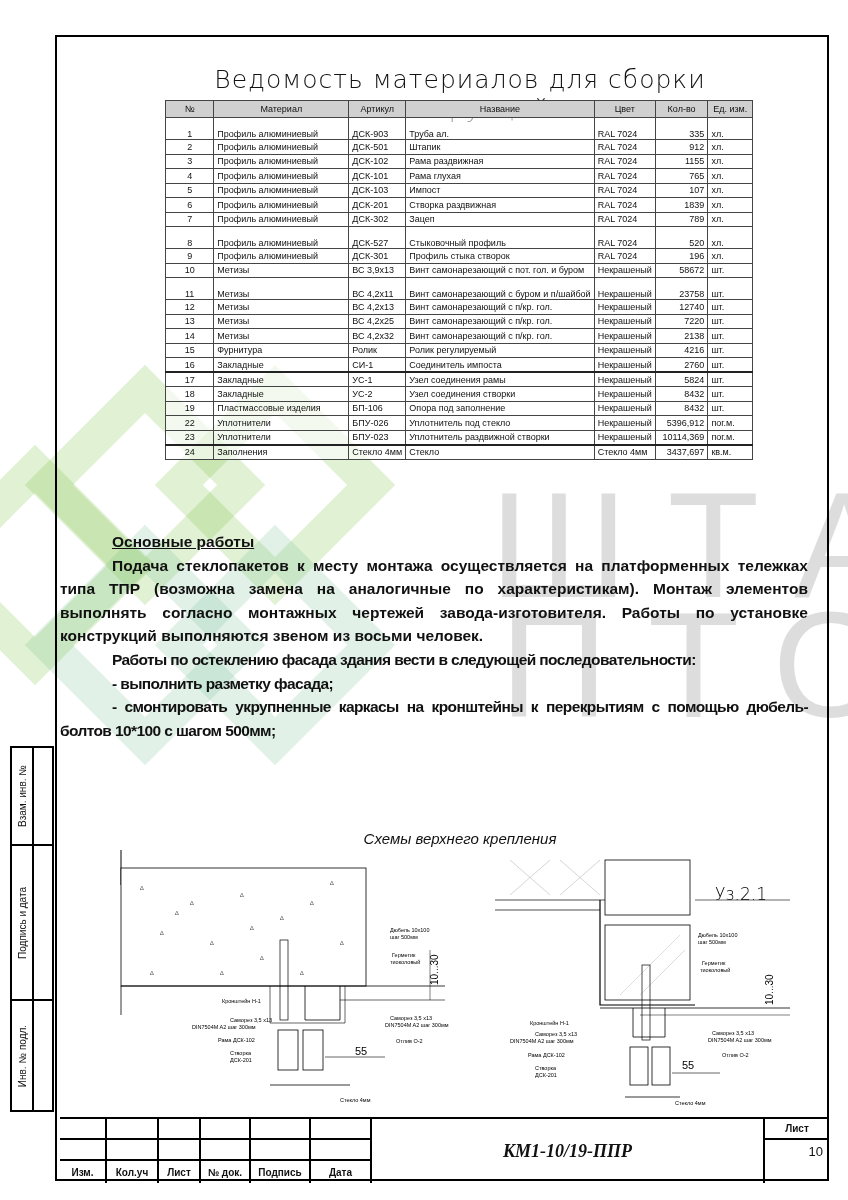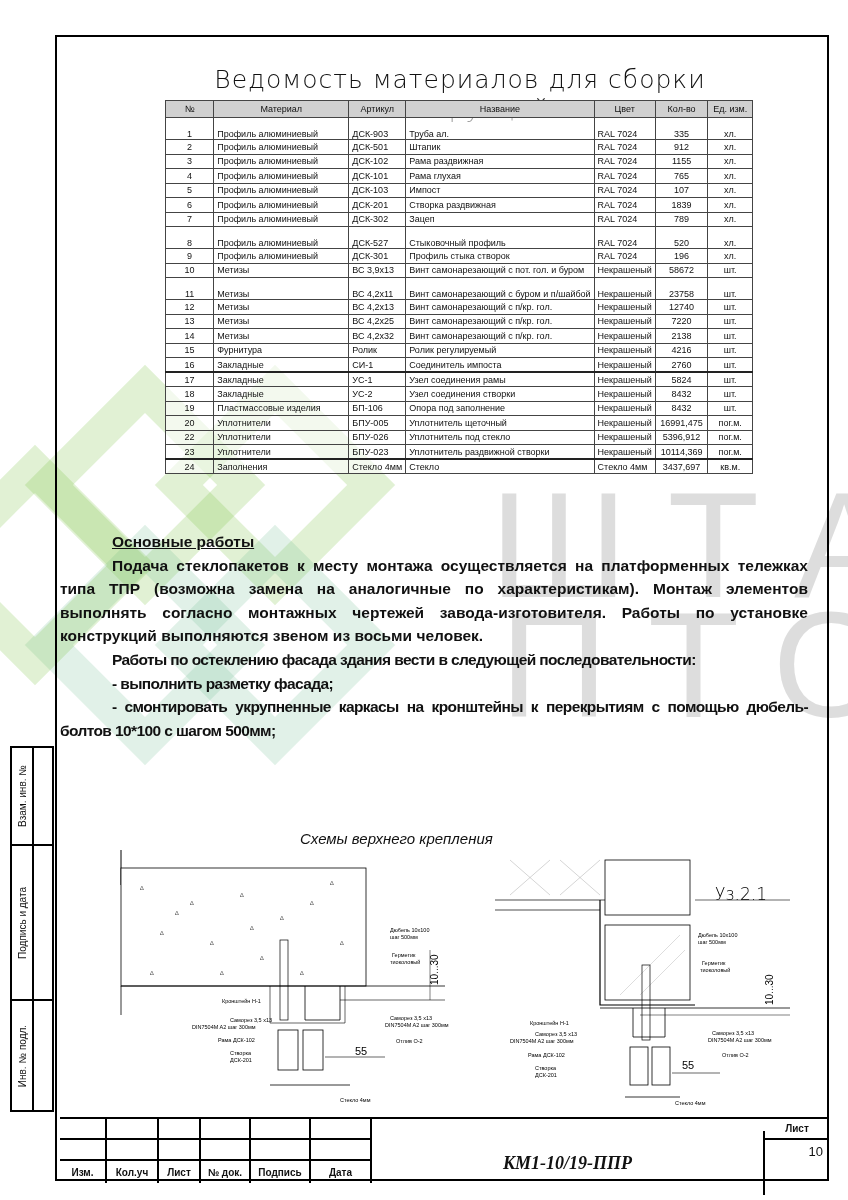--- a/index.html
+++ b/index.html
@@ -24,40 +24,40 @@
   .side .val { flex: 1; }
   .side .cell.c1 { flex: 0 0 98px; }
   .side .cell.c2 { flex: 0 0 155px; }
 
   .title { position: absolute; left: 150px; top: 65px; width: 620px; text-align: center; font-family: "DejaVu Sans", sans-serif; font-size: 25px; font-weight: 300; letter-spacing: 1px; z-index: 3; }
 
   table.mat { position: absolute; left: 165px; top: 100px; width: 588px; border-collapse: collapse; font-size: 9px; z-index: 3; background: rgba(255,255,255,0.6); }
   table.mat th, table.mat td { border: 1px solid #444; padding: 0 3px; height: 14.5px; white-space: nowrap; overflow: hidden; }
   table.mat th { background: #d0d0d0; font-weight: normal; text-align: center; height: 17px; }
   table.mat td.n { text-align: center; }
-  table.mat td.q { text-align: center; }
-  table.mat td.u { text-align: center; }
+  table.mat td.q { text-align: right; }
+  table.mat td.u { }
   table.mat tr.tall td { height: 22px; vertical-align: bottom; }
   table.mat tr.thick td { border-top: 2px solid #222; }
 
   .body-text { position: absolute; left: 60px; top: 530px; width: 748px; font-size: 15.5px; line-height: 23.6px; z-index: 3; text-align: justify; font-weight: bold; }
   .body-text p { text-indent: 52px; }
   .body-text .h { text-decoration: underline; }
   .body-text .narrow { font-family: "Liberation Sans", sans-serif; letter-spacing: -0.6px; }
 
-  .schemes-title { position: absolute; left: 300px; top: 830px; width: 320px; text-align: left; font-style: italic; font-size: 15px; z-index: 3; }
+  .schemes-title { position: absolute; left: 300px; top: 830px; width: 320px; text-align: center; font-style: italic; font-size: 15px; z-index: 3; }
 
   .drawing { position: absolute; z-index: 3; }
 
   
   .stamp { position: absolute; left: 60px; top: 1117px; width: 769px; height: 64px; border-top: 2px solid #000; z-index: 3; }
   .stamp .grid { position: absolute; left: 0; top: 0; width: 312px; height: 64px; display: grid; grid-template-columns: 47px 52px 42px 50px 60px 61px; grid-template-rows: 21px 21px 22px; }
   .stamp .grid div { border-right: 2px solid #000; border-bottom: 2px solid #000; font-size: 10px; font-weight: bold; display: flex; align-items: center; justify-content: center; }
   .stamp .grid div.nb { border-bottom: none; }
-  .stamp .code { position: absolute; left: 312px; top: 12px; width: 393px; height: 64px; display: flex; align-items: center; justify-content: center; font-family: "Liberation Serif", serif; font-style: italic; font-weight: bold; font-size: 18px; border-right: 2px solid #000; }
+  .stamp .code { position: absolute; left: 312px; top: 0; width: 393px; height: 64px; display: flex; align-items: center; justify-content: center; font-family: "Liberation Serif", serif; font-style: italic; font-weight: bold; font-size: 18px; border-right: 2px solid #000; }
   .stamp .sheet { position: absolute; left: 705px; top: 0; width: 64px; height: 64px; }
   .stamp .sheet .l { height: 21px; border-bottom: 2px solid #000; font-size: 10px; font-weight: bold; text-align: center; line-height: 20px; }
   .stamp .sheet .v { text-align: right; padding-right: 6px; font-size: 13px; line-height: 24px; }
 </style>
 </head>
 <body>
 
 <div class="wm" style="left:0;top:0;width:848px;height:1200px;">
   <div class="wm-diamond" style="left:60px;top:400px;width:170px;height:170px;"></div>
   <div class="wm-diamond" style="left:190px;top:400px;width:170px;height:170px;"></div>
@@ -278,29 +278,20 @@
         <td class="u">шт.</td>
       </tr>
       <tr>
         <td class="n">19</td>
         <td>Пластмассовые изделия</td>
         <td>БП-106</td>
         <td>Опора под заполнение</td>
         <td>Некрашеный</td>
         <td class="q">8432</td>
         <td class="u">шт.</td>
-      </tr>
-      <tr>
-        <td class="n">20</td>
-        <td>Уплотнители</td>
-        <td>БПУ-005</td>
-        <td>Уплотнитель щеточный</td>
-        <td>Некрашеный</td>
-        <td class="q">16991,475</td>
-        <td class="u">пог.м.</td>
       </tr>
       <tr>
         <td class="n">22</td>
         <td>Уплотнители</td>
         <td>БПУ-026</td>
         <td>Уплотнитель под стекло</td>
         <td>Некрашеный</td>
         <td class="q">5396,912</td>
         <td class="u">пог.м.</td>
       </tr>

